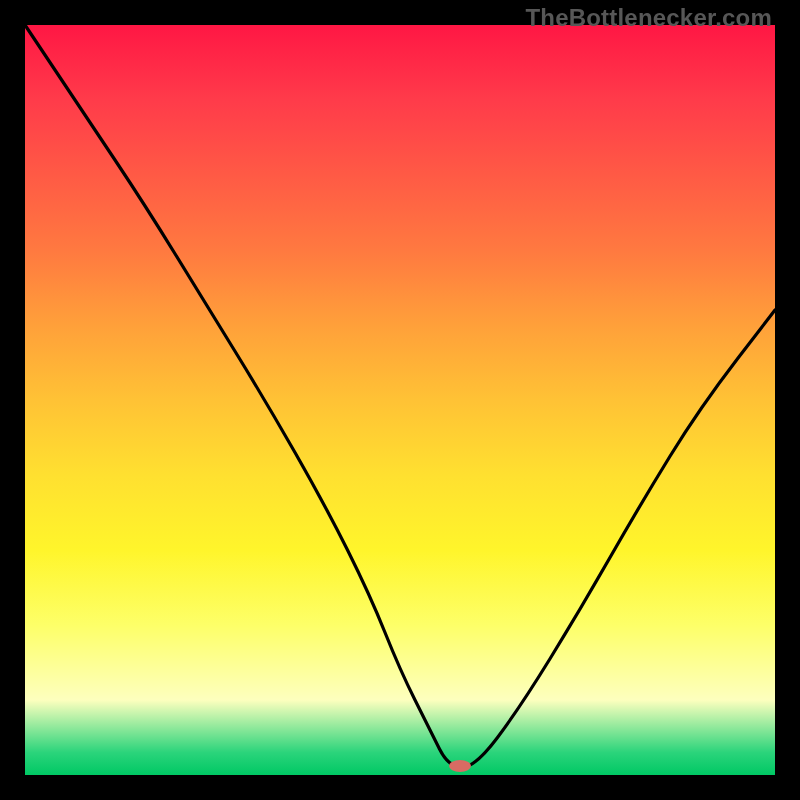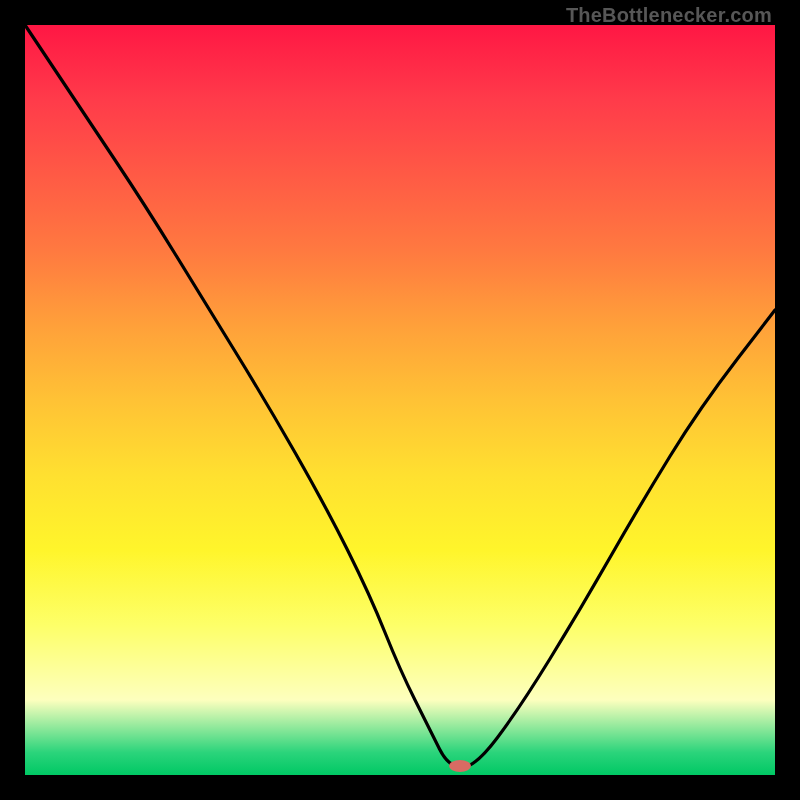--- a/index.html
+++ b/index.html
@@ -37,21 +37,21 @@
       #fdff68 80%,
       #fdffbe 90%,
       #2bd47b 97%,
       #00c864 100%
     );
   }
   .watermark {
     position: absolute;
     top: 4px;
     right: 28px;
-    font-size: 20px;
+    font-size: 24px;
     font-weight: 600;
     color: #575757;
     letter-spacing: 0.2px;
     z-index: 10;
   }
   svg.curve {
     position: absolute;
     left: 0;
     top: 0;
     width: 750px;

